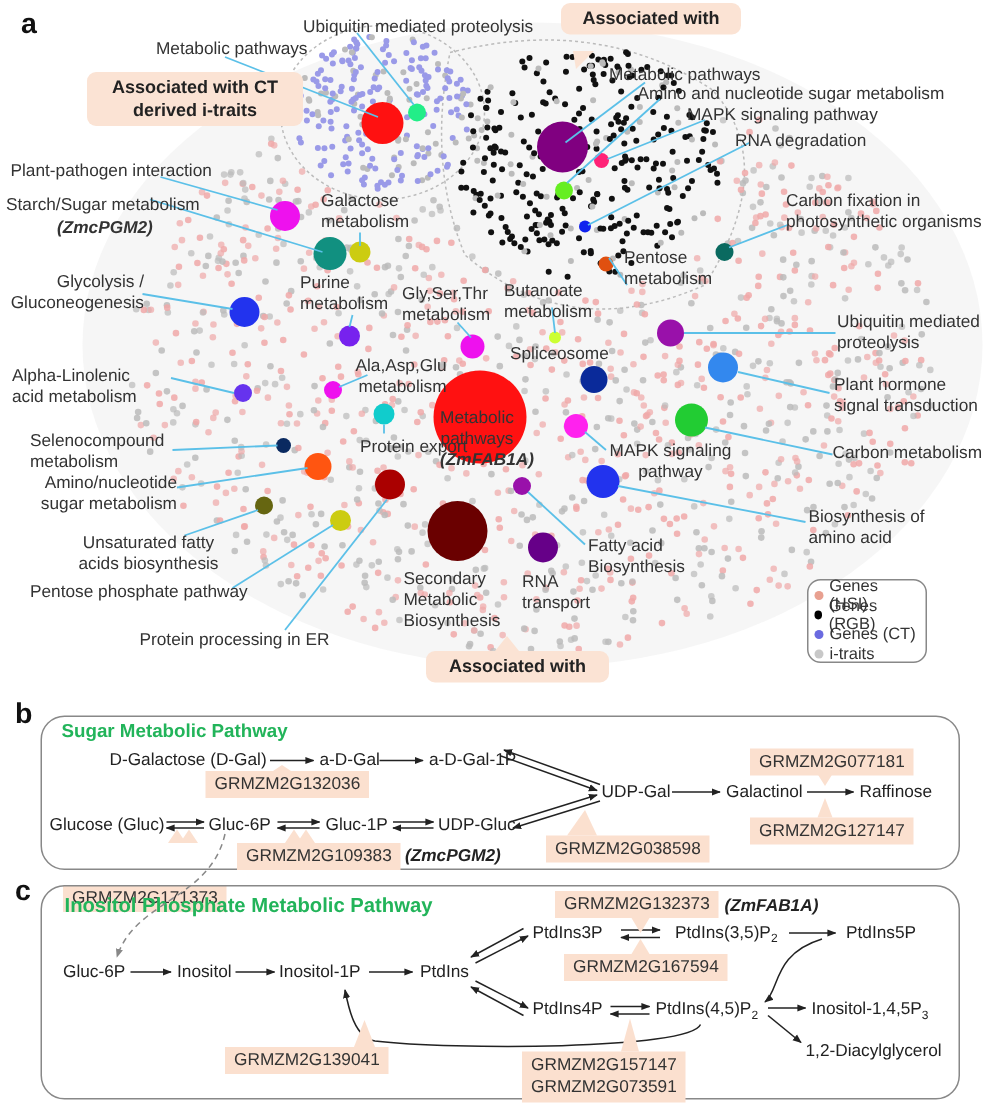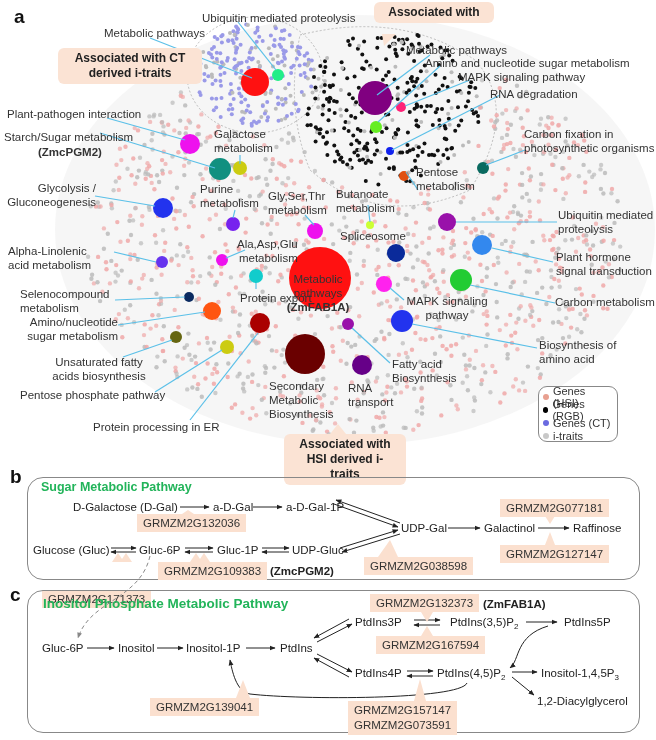--- a/index.html
+++ b/index.html
@@ -2,21 +2,21 @@
 <html><head>
 <meta charset="utf-8">
 <style>
   html,body{margin:0;padding:0;background:#fff;}
   body{width:656px;height:740px;position:relative;overflow:hidden;font-family:"Liberation Sans",sans-serif;color:#333;}
   #net{position:absolute;left:0;top:0;}
   .panel-letter{position:absolute;font-weight:bold;font-size:19px;color:#111;}
   .lbl{position:absolute;font-size:11.5px;color:#333;line-height:14px;white-space:nowrap;}
   .lbl.r{text-align:right;}
   .lbl.c{text-align:center;}
-  .it{font-weight:bold;}
+  .it{font-style:italic;font-weight:bold;text-align:right;}
   .callout{position:absolute;background:#fbe3d4;border-radius:6px;font-weight:bold;font-size:12px;color:#222;text-align:center;line-height:15px;padding:3px 8px;}
   .legend{position:absolute;left:538px;top:386px;width:80px;height:56px;border:1.5px solid #888;border-radius:9px;background:#fff;padding:3px 4px;box-sizing:border-box;}
   .leg-row{display:flex;align-items:center;font-size:11px;height:13px;color:#333;}
   .leg-dot{width:6px;height:6px;border-radius:50%;margin-right:4px;display:inline-block;}
   .box{position:absolute;border:1.5px solid #888;border-radius:16px;box-sizing:border-box;}
   .ptitle{position:absolute;font-weight:bold;font-size:12.5px;color:#22b45a;}
   .met{position:absolute;font-size:11.5px;color:#222;white-space:nowrap;line-height:14px;}
   .gene{position:absolute;background:#fbe0cf;font-size:11.5px;color:#333;padding:2px 6px;line-height:14px;white-space:nowrap;}
   #arrows{position:absolute;left:0;top:0;pointer-events:none;}
 </style>
@@ -1782,21 +1782,20 @@
 
 <div class="callout" style="left:58px;top:48px;width:128px;">
   <div>Associated with CT</div>
   <div>derived i-traits</div>
 </div>
 <div class="callout" style="left:374px;top:2px;width:104px;">
   <div>Associated with</div>
 </div>
 <div class="callout" style="left:284px;top:434px;width:106px;">
   <div>Associated with</div>
-  <div>HSI derived i-traits</div>
 </div>
 
 <div class="lbl" style="left:104px;top:26px;">Metabolic pathways</div>
 <div class="lbl" style="left:202px;top:11px;">Ubiquitin mediated proteolysis</div>
 <div class="lbl" style="left:406px;top:43px;">Metabolic pathways</div>
 <div class="lbl" style="left:425px;top:56px;">Amino and nucleotide sugar metabolism</div>
 <div class="lbl" style="left:458px;top:70px;">MAPK signaling pathway</div>
 <div class="lbl" style="left:490px;top:87px;">RNA degradation</div>
 
 <div class="lbl" style="left:7px;top:107px;">Plant-pathogen interaction</div>

